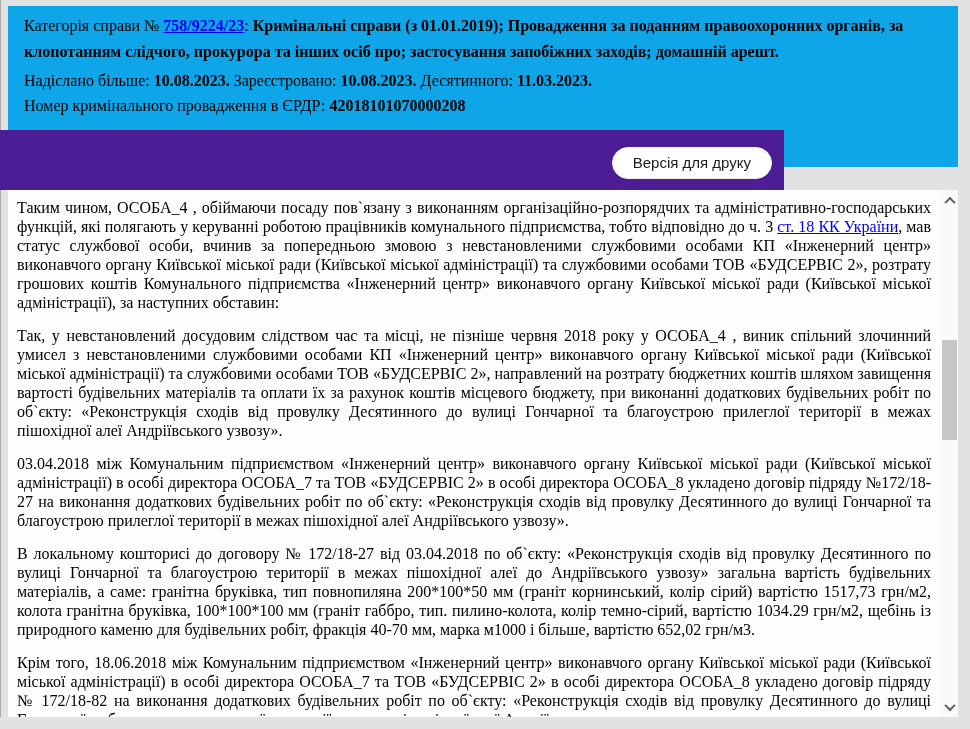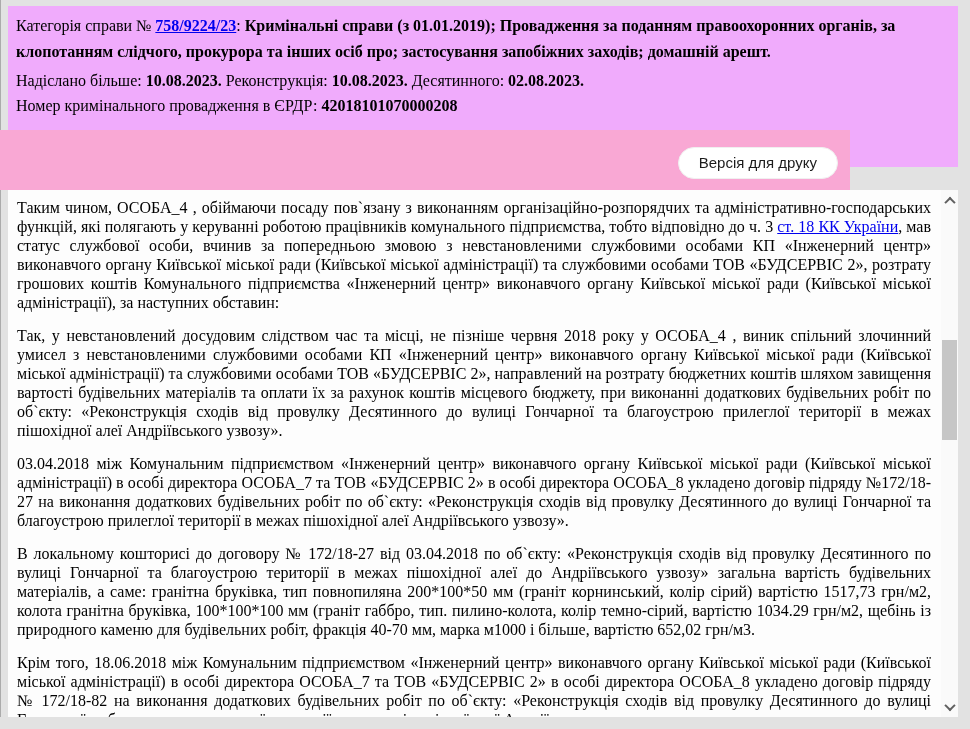--- a/index.html
+++ b/index.html
@@ -10,37 +10,37 @@
     font-family: "Liberation Serif", "DejaVu Serif", serif;
     position: relative;
     overflow: hidden;
     color: #000;
   }
 
   
   .header-panel {
     position: absolute;
     left: 8px; top: 6px; width: 950px; height: 161px;
-    background: #f0abfc;
+    background: #0ea5e9;
     box-sizing: border-box;
-    padding: 7px 10px 0 8px;
+    padding: 7px 10px 0 16px;
     overflow: hidden;
   }
   .header-panel p { margin: 0; font-size: 16px; }
   .cat-line   { line-height: 26px; margin-bottom: 3px !important; }
   .meta-line  { line-height: 25px; }
   .case-link  { color: #0000ee; font-weight: bold; text-decoration: underline; cursor: pointer; }
   .law-link   { color: #0000ee; text-decoration: underline; cursor: pointer; }
   .bold { font-weight: bold; }
 
   
   .toolbar-band {
     position: absolute;
-    left: 0; top: 130px; width: 850px; height: 60px;
-    background: #f9a8d4;
+    left: 0; top: 130px; width: 784px; height: 60px;
+    background: #4c1d95;
   }
   .print-button {
     position: absolute;
     right: 12px; top: 17px;
     height: 32px;
     background: #ffffff;
     border: 1px solid #f0f0f0;
     border-radius: 16px;
     padding: 0 20px;
     font-family: "Liberation Sans", "DejaVu Sans", sans-serif;
@@ -106,21 +106,21 @@
     position: absolute;
     left: 0; bottom: 0; width: 970px; height: 12px;
     background: #e2e2e2;
   }
 </style>
 </head>
 <body>
 
 <div class="header-panel">
   <p class="cat-line"><span>Категорія справи №</span> <a class="case-link">758/9224/23</a><span>:</span> <span class="bold">Кримінальні справи (з 01.01.2019); Провадження за поданням правоохоронних органів, за клопотанням слідчого, прокурора та інших осіб про; застосування запобіжних заходів; домашній арешт.</span></p>
-  <p class="meta-line"><span>Надіслано більше:</span> <span class="bold">10.08.2023.</span> <span>Реконструкція:</span> <span class="bold">10.08.2023.</span> <span>Десятинного:</span> <span class="bold">02.08.2023.</span></p>
+  <p class="meta-line"><span>Надіслано більше:</span> <span class="bold">10.08.2023.</span> <span>Зареєстровано:</span> <span class="bold">10.08.2023.</span> <span>Десятинного:</span> <span class="bold">11.03.2023.</span></p>
   <p class="meta-line"><span>Номер кримінального провадження в ЄРДР:</span> <span class="bold">42018101070000208</span></p>
 </div>
 
 <div class="toolbar-band">
   <button class="print-button">Версія для друку</button>
 </div>
 
 <div class="doc-panel">
   <div class="doc-body">
     <p class="doc-p"><span>Таким чином, ОСОБА_4 , обіймаючи посаду пов`язану з виконанням організаційно-розпорядчих та адміністративно-господарських функцій, які полягають у керуванні роботою працівників комунального підприємства, тобто відповідно до ч. 3 </span><a class="law-link">ст. 18 КК України</a><span>, мав статус службової особи, вчинив за попередньою змовою з невстановленими службовими особами КП «Інженерний центр» виконавчого органу Київської міської ради (Київської міської адміністрації) та службовими особами ТОВ «БУДСЕРВІС 2», розтрату грошових коштів Комунального підприємства «Інженерний центр» виконавчого органу Київської міської ради (Київської міської адміністрації), за наступних обставин:</span></p>

